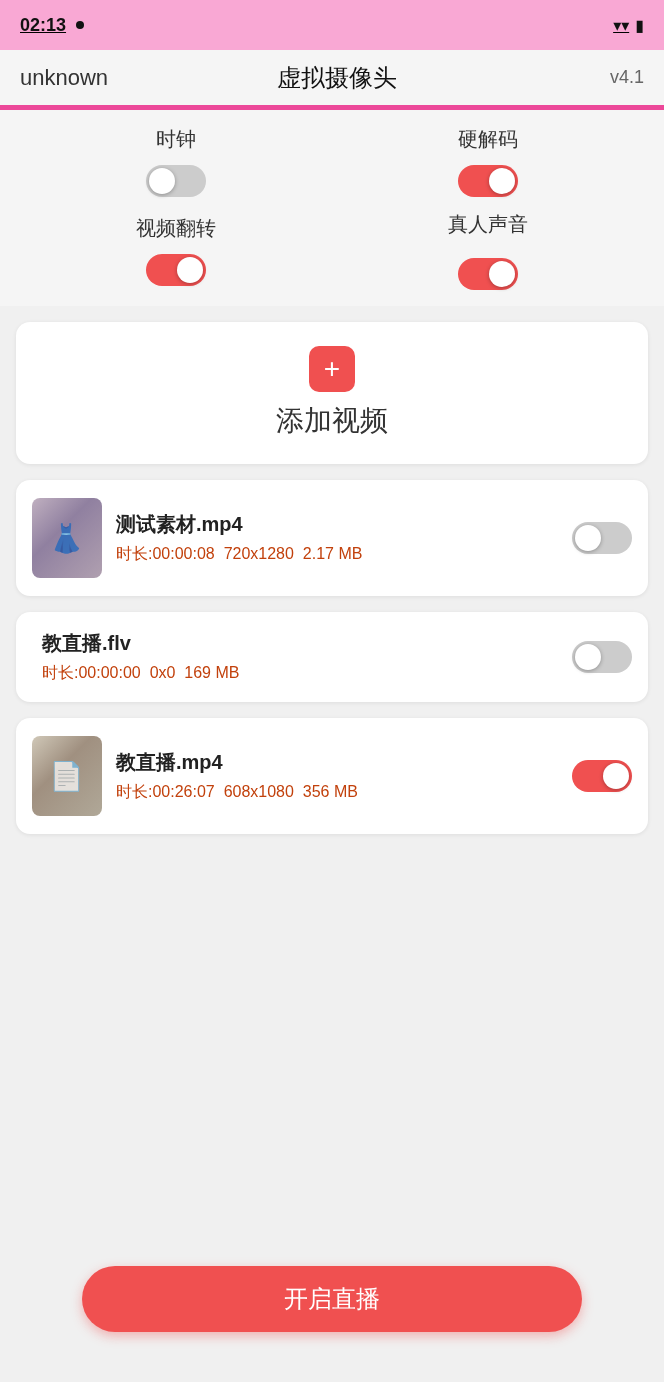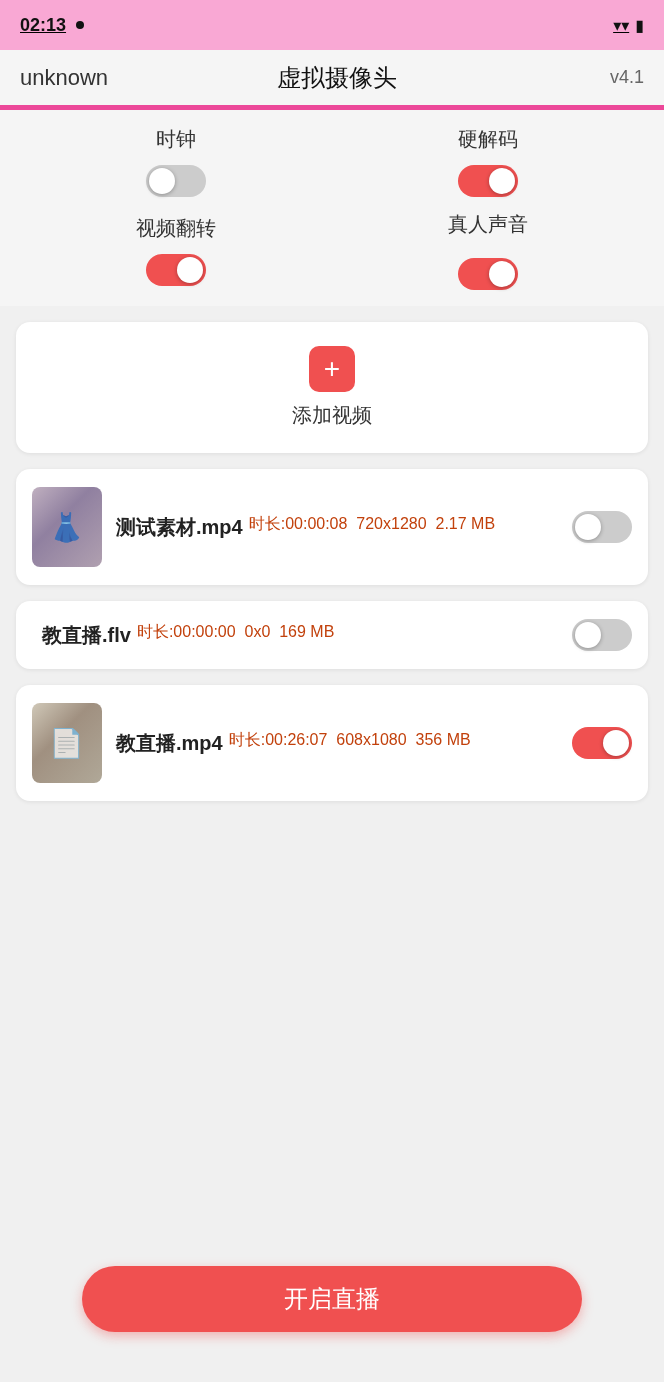--- a/index.html
+++ b/index.html
@@ -143,21 +143,21 @@
       justify-content: center;
       cursor: pointer;
     }
     .add-btn-plus {
       color: white;
       font-size: 28px;
       line-height: 1;
       font-weight: 300;
     }
     .add-video-label {
-      font-size: 20px;
+      font-size: 28px;
       color: #333;
     }
 
     
     .video-card {
       background: white;
       border-radius: 14px;
       padding: 18px 16px;
       display: flex;
       align-items: center;
@@ -186,21 +186,21 @@
     }
     .thumb-1 {
       background: linear-gradient(135deg, #c0b0c0 0%, #9080a0 40%, #b0a0b0 100%);
     }
     .thumb-3 {
       background: linear-gradient(135deg, #d0c8b8 0%, #a09080 40%, #b0a898 100%);
     }
     .video-info {
       flex: 1;
       display: flex;
-      flex-direction: row;
+      flex-direction: column;
       gap: 6px;
     }
     .video-name {
       font-size: 20px;
       font-weight: 600;
       color: #222;
     }
     .video-meta {
       font-size: 16px;
       color: #c2410c;

